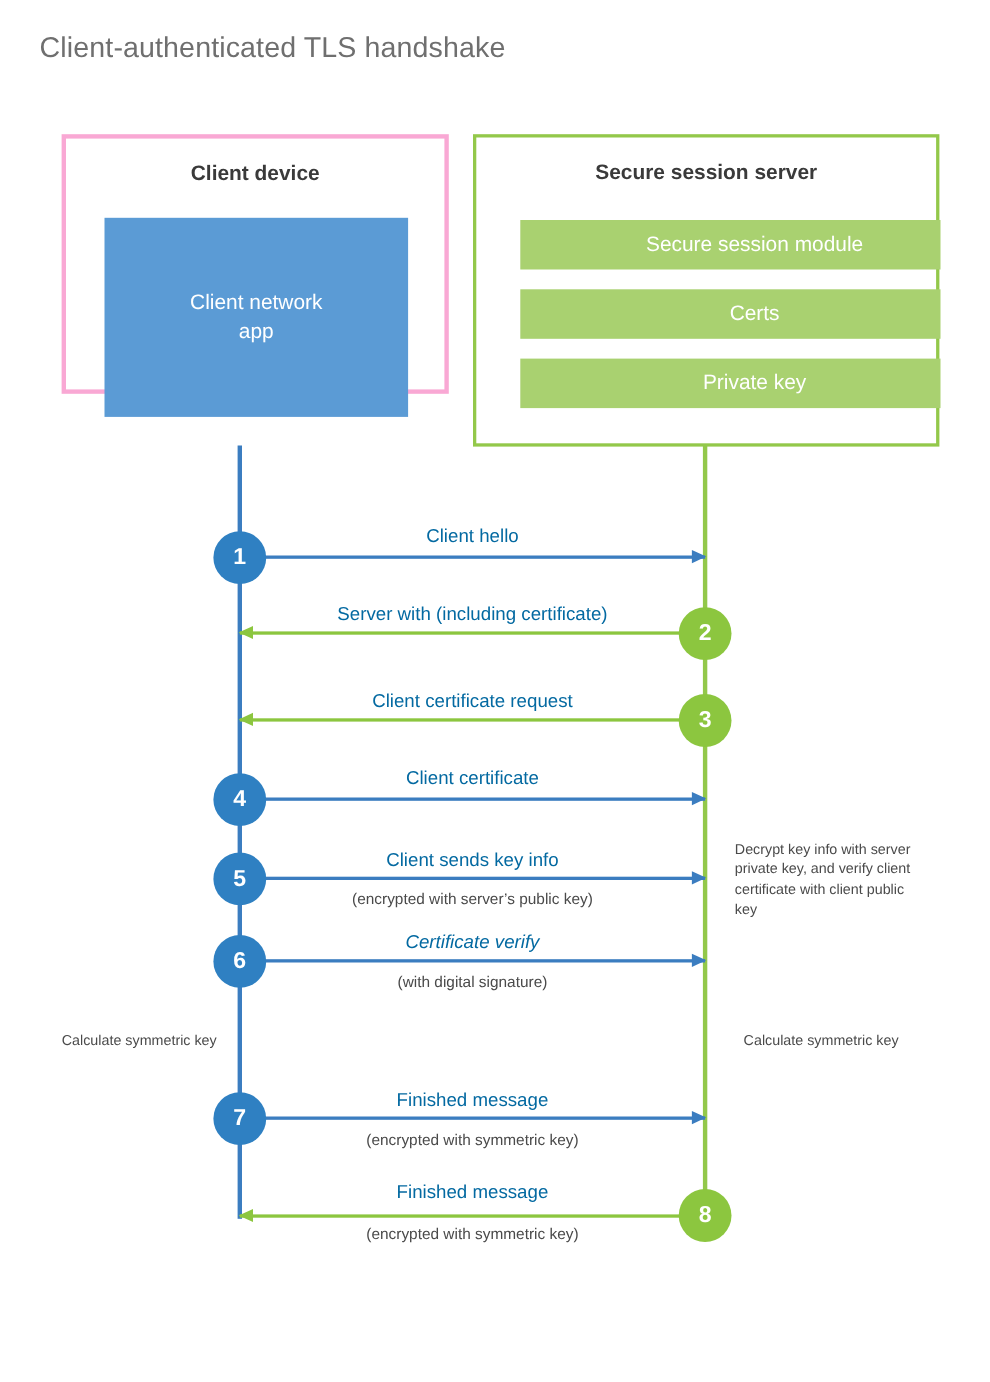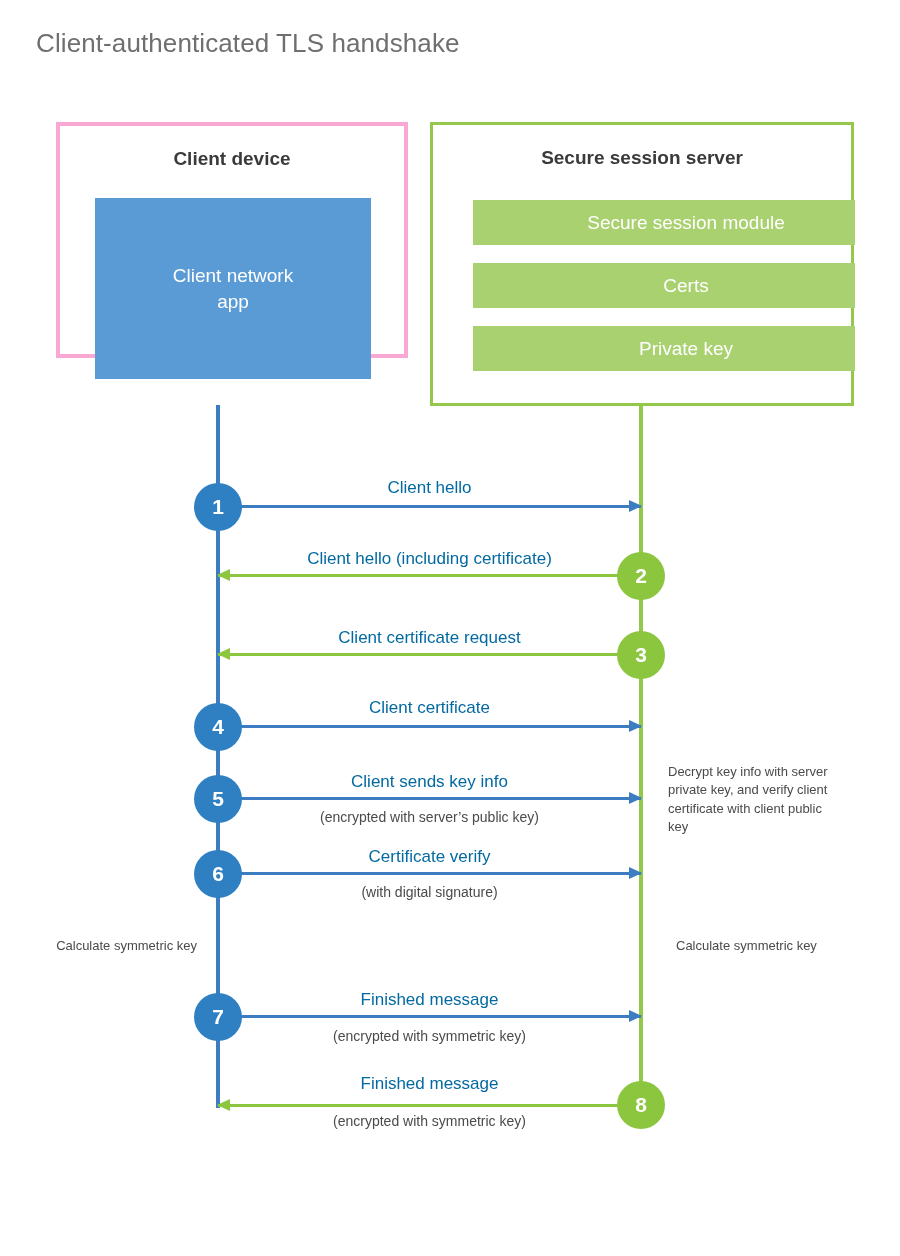--- a/index.html
+++ b/index.html
@@ -206,21 +206,21 @@
 
   <div class="msg-label" style="left:218px; top:478px; width:423px;">Client hello</div>
   <div class="msg-arrow blue to-right" style="left:218px; top:505px; width:423px;">
     <div class="shaft"></div>
     <div class="head"></div>
   </div>
   <div class="step-circle blue" style="top:483px;">
     <span>1</span>
   </div>
 
-  <div class="msg-label" style="left:218px; top:549px; width:423px;">Client hello (including certificate)</div>
+  <div class="msg-label" style="left:218px; top:549px; width:423px;">Server with (including certificate)</div>
   <div class="msg-arrow green to-left" style="left:218px; top:574px; width:423px;">
     <div class="shaft"></div>
     <div class="head"></div>
   </div>
   <div class="step-circle green" style="top:552px;">
     <span>2</span>
   </div>
 
   <div class="msg-label" style="left:218px; top:628px; width:423px;">Client certificate request</div>
   <div class="msg-arrow green to-left" style="left:218px; top:653px; width:423px;">
@@ -243,21 +243,21 @@
   <div class="msg-label" style="left:218px; top:772px; width:423px;">Client sends key info</div>
   <div class="msg-arrow blue to-right" style="left:218px; top:797px; width:423px;">
     <div class="shaft"></div>
     <div class="head"></div>
   </div>
   <div class="msg-sublabel" style="left:218px; top:809px; width:423px;">(encrypted with server’s public key)</div>
   <div class="step-circle blue" style="top:775px;">
     <span>5</span>
   </div>
 
-  <div class="msg-label" style="left:218px; top:847px; width:423px;">Certificate verify</div>
+  <div class="msg-label" style="left:218px; top:847px; width:423px;font-style:italic;">Certificate verify</div>
   <div class="msg-arrow blue to-right" style="left:218px; top:872px; width:423px;">
     <div class="shaft"></div>
     <div class="head"></div>
   </div>
   <div class="msg-sublabel" style="left:218px; top:884px; width:423px;">(with digital signature)</div>
   <div class="step-circle blue" style="top:850px;">
     <span>6</span>
   </div>
 
   <div class="side-note right-side" style="left:668px; top:763px; width:176px;">Decrypt key info with server private key, and verify client certificate with client public key</div>

